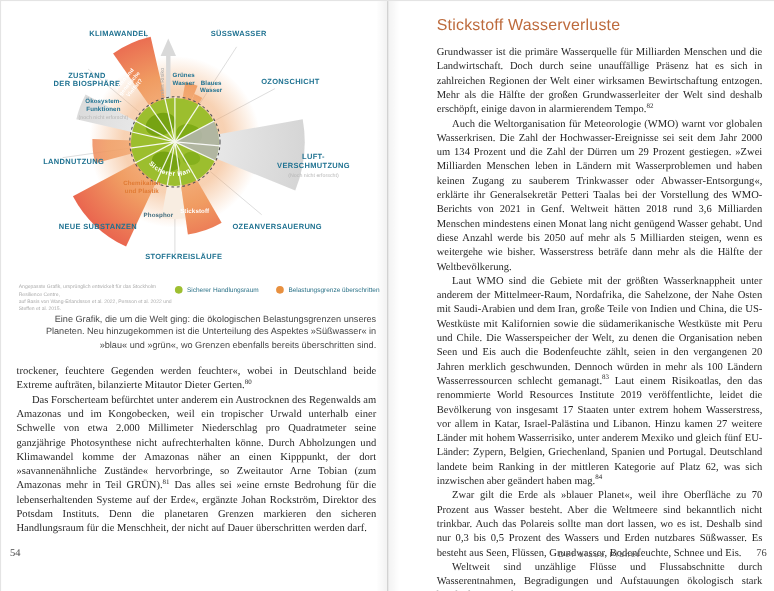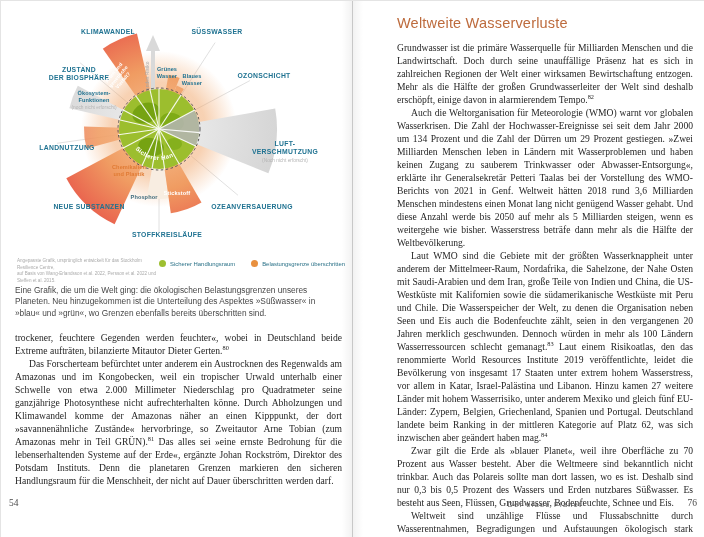--- a/index.html
+++ b/index.html
@@ -27,21 +27,21 @@
 
   #legend{position:absolute;left:158px;top:259px;display:flex;gap:16px;align-items:center;
     font-family:"Liberation Sans",sans-serif;font-size:5.9px;color:#2a7187;}
   .legend-item{display:flex;align-items:center;gap:4px;}
   .legend-dot{width:7px;height:7px;border-radius:50%;}
 
   #source-note{position:absolute;left:16px;top:257px;width:142px;font-family:"Liberation Sans",sans-serif;
     font-size:4.6px;color:#ababab;line-height:1.45;white-space:pre-line;}
 
   #caption{position:absolute;left:14px;top:284px;width:327px;font-family:"Liberation Sans",sans-serif;
-    font-size:8.3px;color:#474747;line-height:1.36;text-align:left;}
+    font-size:8.3px;color:#474747;line-height:1.36;text-align:right;}
 
   .body-text{position:absolute;font-size:9.6px;line-height:13px;color:#262626;}
   .body-text .para{margin:0;text-align:justify;hyphens:auto;}
   .body-text .para.indent{text-indent:14px;}
   .body-text sup{font-size:6.3px;line-height:0;vertical-align:super;}
 
   #left-body{left:14px;top:330px;width:327px;}
   #right-body{left:44px;top:40px;width:296px;}
 
   #right-heading{position:absolute;left:44px;top:14px;font-family:"Liberation Sans",sans-serif;
@@ -190,21 +190,21 @@
 
     <div class="body-text" id="left-body">
         <p class="para">trockener, feuchtere Gegenden werden feuchter«, wobei in Deutschland beide Extreme aufträten, bilanzierte Mitautor Dieter Gerten.<sup>80</sup></p>
         <p class="para indent">Das Forscherteam befürchtet unter anderem ein Austrocknen des Regenwalds am Amazonas und im Kongobecken, weil ein tropischer Urwald unterhalb einer Schwelle von etwa 2.000 Millimeter Niederschlag pro Quadratmeter seine ganzjährige Photosynthese nicht aufrechterhalten könne. Durch Abholzungen und Klimawandel komme der Amazonas näher an einen Kipppunkt, der dort »savannenähnliche Zustände« hervorbringe, so Zweitautor Arne Tobian (zum Amazonas mehr in Teil GRÜN).<sup>81</sup> Das alles sei »eine ernste Bedrohung für die lebenserhaltenden Systeme auf der Erde«, ergänzte Johan Rockström, Direktor des Potsdam Instituts. Denn die planetaren Grenzen markieren den sicheren Handlungsraum für die Menschheit, der nicht auf Dauer überschritten werden darf.</p>
       </div>
 
     <div class="pagenum" id="pn-left">54</div>
   </div>
 
   <div class="page" id="page-right">
-    <div id="right-heading">Weltweite Wasserverluste</div>
+    <div id="right-heading">Stickstoff Wasserverluste</div>
     <div class="body-text" id="right-body">
         <p class="para">Grundwasser ist die primäre Wasserquelle für Milliarden Menschen und die Landwirtschaft. Doch durch seine unauffällige Präsenz hat es sich in zahlreichen Regionen der Welt einer wirksamen Bewirtschaftung entzogen. Mehr als die Hälfte der großen Grundwasserleiter der Welt sind deshalb erschöpft, einige davon in alarmierendem Tempo.<sup>82</sup></p>
         <p class="para indent">Auch die Weltorganisation für Meteorologie (WMO) warnt vor globalen Wasserkrisen. Die Zahl der Hochwasser-Ereignisse sei seit dem Jahr 2000 um 134 Prozent und die Zahl der Dürren um 29 Prozent gestiegen. »Zwei Milliarden Menschen leben in Ländern mit Wasserproblemen und haben keinen Zugang zu sauberem Trinkwasser oder Abwasser-Entsorgung«, erklärte ihr Generalsekretär Petteri Taalas bei der Vorstellung des WMO-Berichts von 2021 in Genf. Weltweit hätten 2018 rund 3,6 Milliarden Menschen mindestens einen Monat lang nicht genügend Wasser gehabt. Und diese Anzahl werde bis 2050 auf mehr als 5 Milliarden steigen, wenn es weitergehe wie bisher. Wasserstress beträfe dann mehr als die Hälfte der Weltbevölkerung.</p>
         <p class="para indent">Laut WMO sind die Gebiete mit der größten Wasserknappheit unter anderem der Mittelmeer-Raum, Nordafrika, die Sahelzone, der Nahe Osten mit Saudi-Arabien und dem Iran, große Teile von Indien und China, die US-Westküste mit Kalifornien sowie die südamerikanische Westküste mit Peru und Chile. Die Wasserspeicher der Welt, zu denen die Organisation neben Seen und Eis auch die Bodenfeuchte zählt, seien in den vergangenen 20 Jahren merklich geschwunden. Dennoch würden in mehr als 100 Ländern Wasserressourcen schlecht gemanagt.<sup>83</sup> Laut einem Risikoatlas, den das renommierte World Resources Institute 2019 veröffentlichte, leidet die Bevölkerung von insgesamt 17 Staaten unter extrem hohem Wasserstress, vor allem in Katar, Israel-Palästina und Libanon. Hinzu kamen 27 weitere Länder mit hohem Wasserrisiko, unter anderem Mexiko und gleich fünf EU-Länder: Zypern, Belgien, Griechenland, Spanien und Portugal. Deutschland landete beim Ranking in der mittleren Kategorie auf Platz 62, was sich inzwischen aber geändert haben mag.<sup>84</sup></p>
         <p class="para indent">Zwar gilt die Erde als »blauer Planet«, weil ihre Oberfläche zu 70 Prozent aus Wasser besteht. Aber die Weltmeere sind bekanntlich nicht trinkbar. Auch das Polareis sollte man dort lassen, wo es ist. Deshalb sind nur 0,3 bis 0,5 Prozent des Wassers und Erden nutzbares Süßwasser. Es besteht aus Seen, Flüssen, Grundwasser, Bodenfeuchte, Schnee und Eis.</p>
         <p class="para indent">Weltweit sind unzählige Flüsse und Flussabschnitte durch Wasserentnahmen, Begradigungen und Aufstauungen ökologisch stark beschädigt. Manche</p>
       </div>
     <div id="running-title">Der blaue Planet</div>
     <div class="pagenum" id="pn-right">76</div>
   </div>

